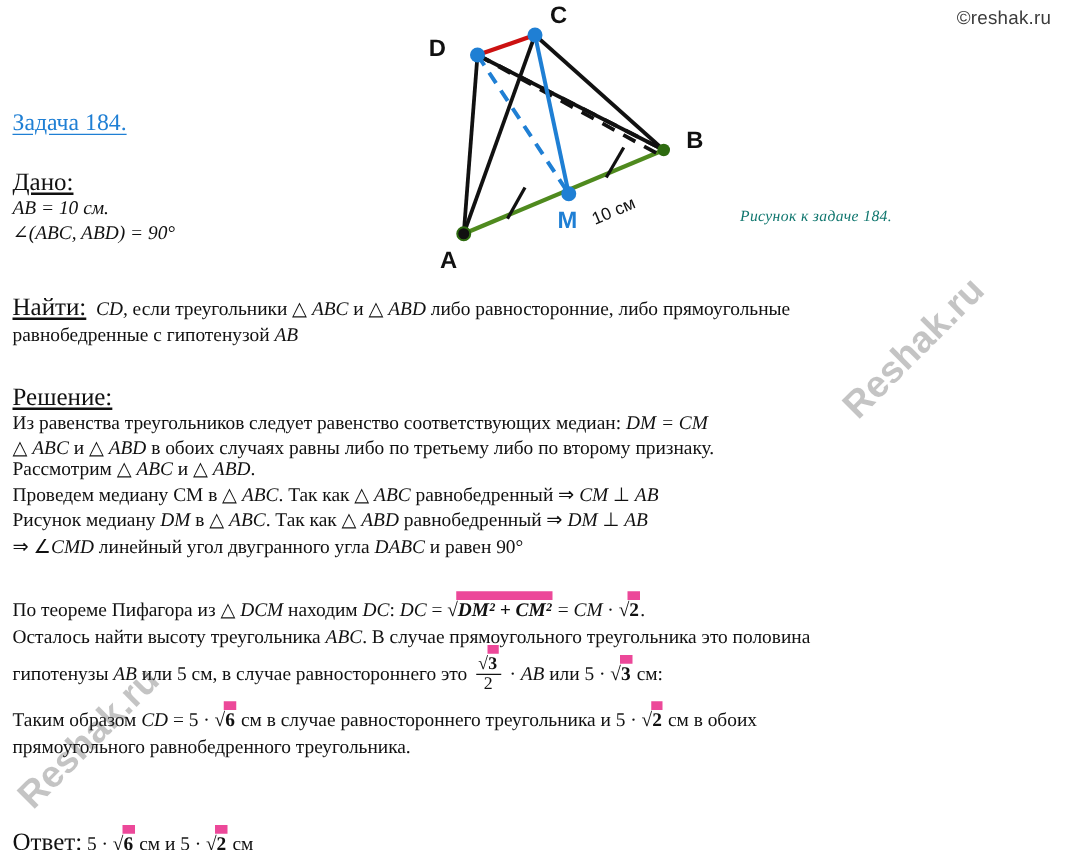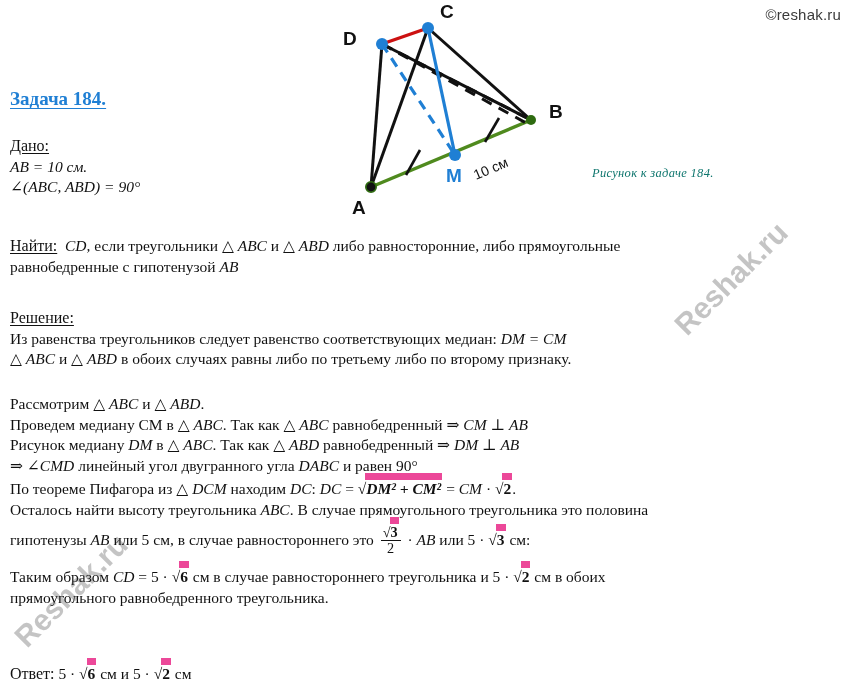--- a/index.html
+++ b/index.html
@@ -51,38 +51,37 @@
   
   .task-link {
     position: absolute;
     left: 10px;
     top: 88px;
     font-size: 19px;
     color: #1f7fd4;
     text-decoration: underline;
     text-underline-offset: 3px;
     cursor: pointer;
-    font-weight: bold;
   }
 
   
   .block {
     position: absolute;
     left: 10px;
     font-size: 15.5px;
     line-height: 20.5px;
   }
   .u { text-decoration: underline; text-underline-offset: 2px; }
   .it { font-style: italic; }
-  .hdr { font-size: 16px; }
+  .hdr { font-size: 20px; }
 
   .given  { top: 136px; }
   .find   { top: 236px; width: 838px; }
   .solve  { top: 308px; width: 845px; }
-  .para2  { top: 394px; width: 845px; }
+  .para2  { top: 366px; width: 845px; font-family: Liberation Serif, serif; }
   .para3  { top: 479px; width: 845px; }
   .para4  { top: 523px; width: 845px; line-height: 34px; }
   .para5  { top: 567px; width: 845px; }
   .answer { top: 664px; }
 
   .line { white-space: nowrap; }
   .find .line, .solve .line, .para2 .line, .para3 .line,
   .para4 .line, .para5 .line { white-space: normal; }
 
   

